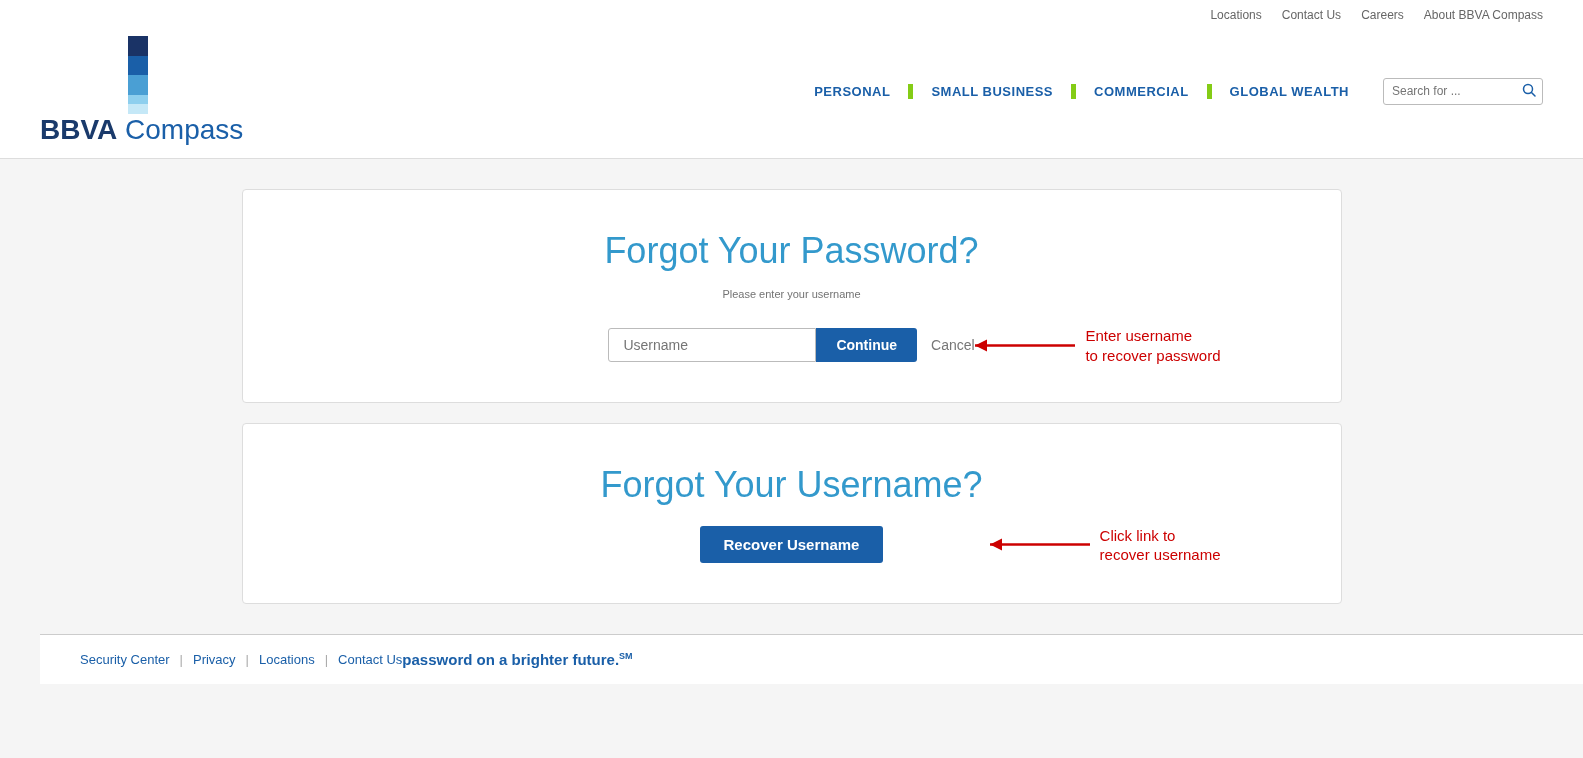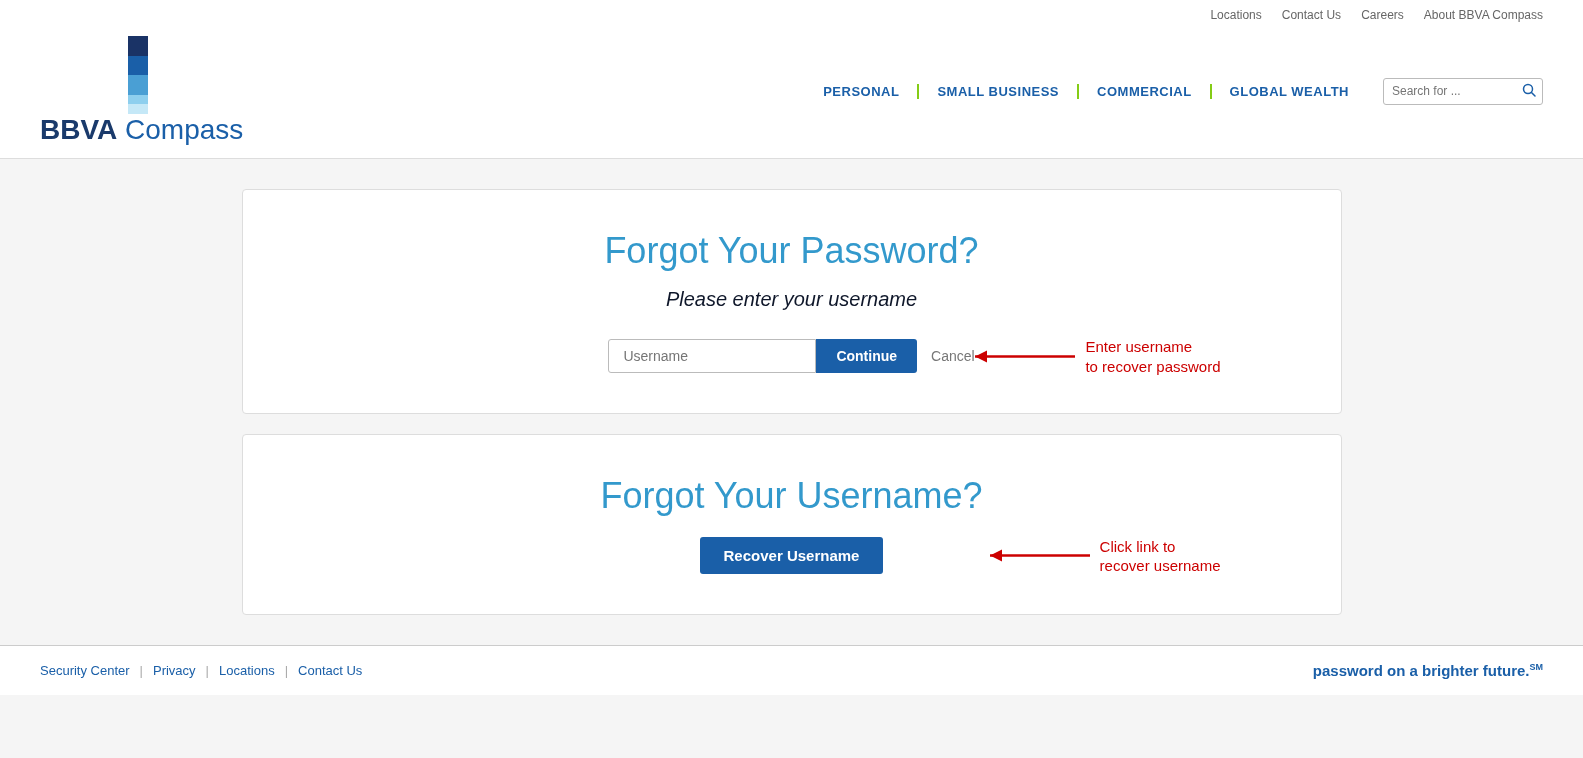--- a/index.html
+++ b/index.html
@@ -64,21 +64,21 @@
       align-items: center;
       gap: 0;
     }
 
     .nav-item {
       font-size: 13px;
       font-weight: bold;
       color: #1a5fa8;
       padding: 0 18px;
       cursor: pointer;
-      border-right: 2px solid #84cc16;
+      border-right: 5px solid #84cc16;
       letter-spacing: 0.5px;
     }
     .nav-item:last-of-type { border-right: none; }
 
     .search-box {
       display: flex;
       align-items: center;
       border: 1px solid #bbb;
       border-radius: 3px;
       padding: 4px 8px;
@@ -120,24 +120,23 @@
     }
 
     .card-title {
       font-size: 36px;
       color: #3399cc;
       font-weight: normal;
       margin-bottom: 16px;
     }
 
     .card-subtitle {
-      font-size: 20px;
-      color: #0f172a;
+      font-size: 11px;
+      color: #737373;
       margin-bottom: 28px;
-      font-style: italic;
     }
 
     .form-row {
       display: flex;
       align-items: center;
       justify-content: center;
       gap: 0;
       position: relative;
     }
 
@@ -213,23 +212,24 @@
       display: flex;
       align-items: center;
     }
 
     
     .footer {
       border-top: 1px solid #ccc;
       padding: 16px 40px;
       display: flex;
       align-items: center;
-      justify-content: space-between;
+      justify-content: flex-start;
       background: #fff;
       margin-top: 20px;
+      margin-left: 40px;
     }
 
     .footer-links {
       display: flex;
       align-items: center;
       gap: 0;
       font-size: 13px;
       color: #1a5fa8;
     }
 

